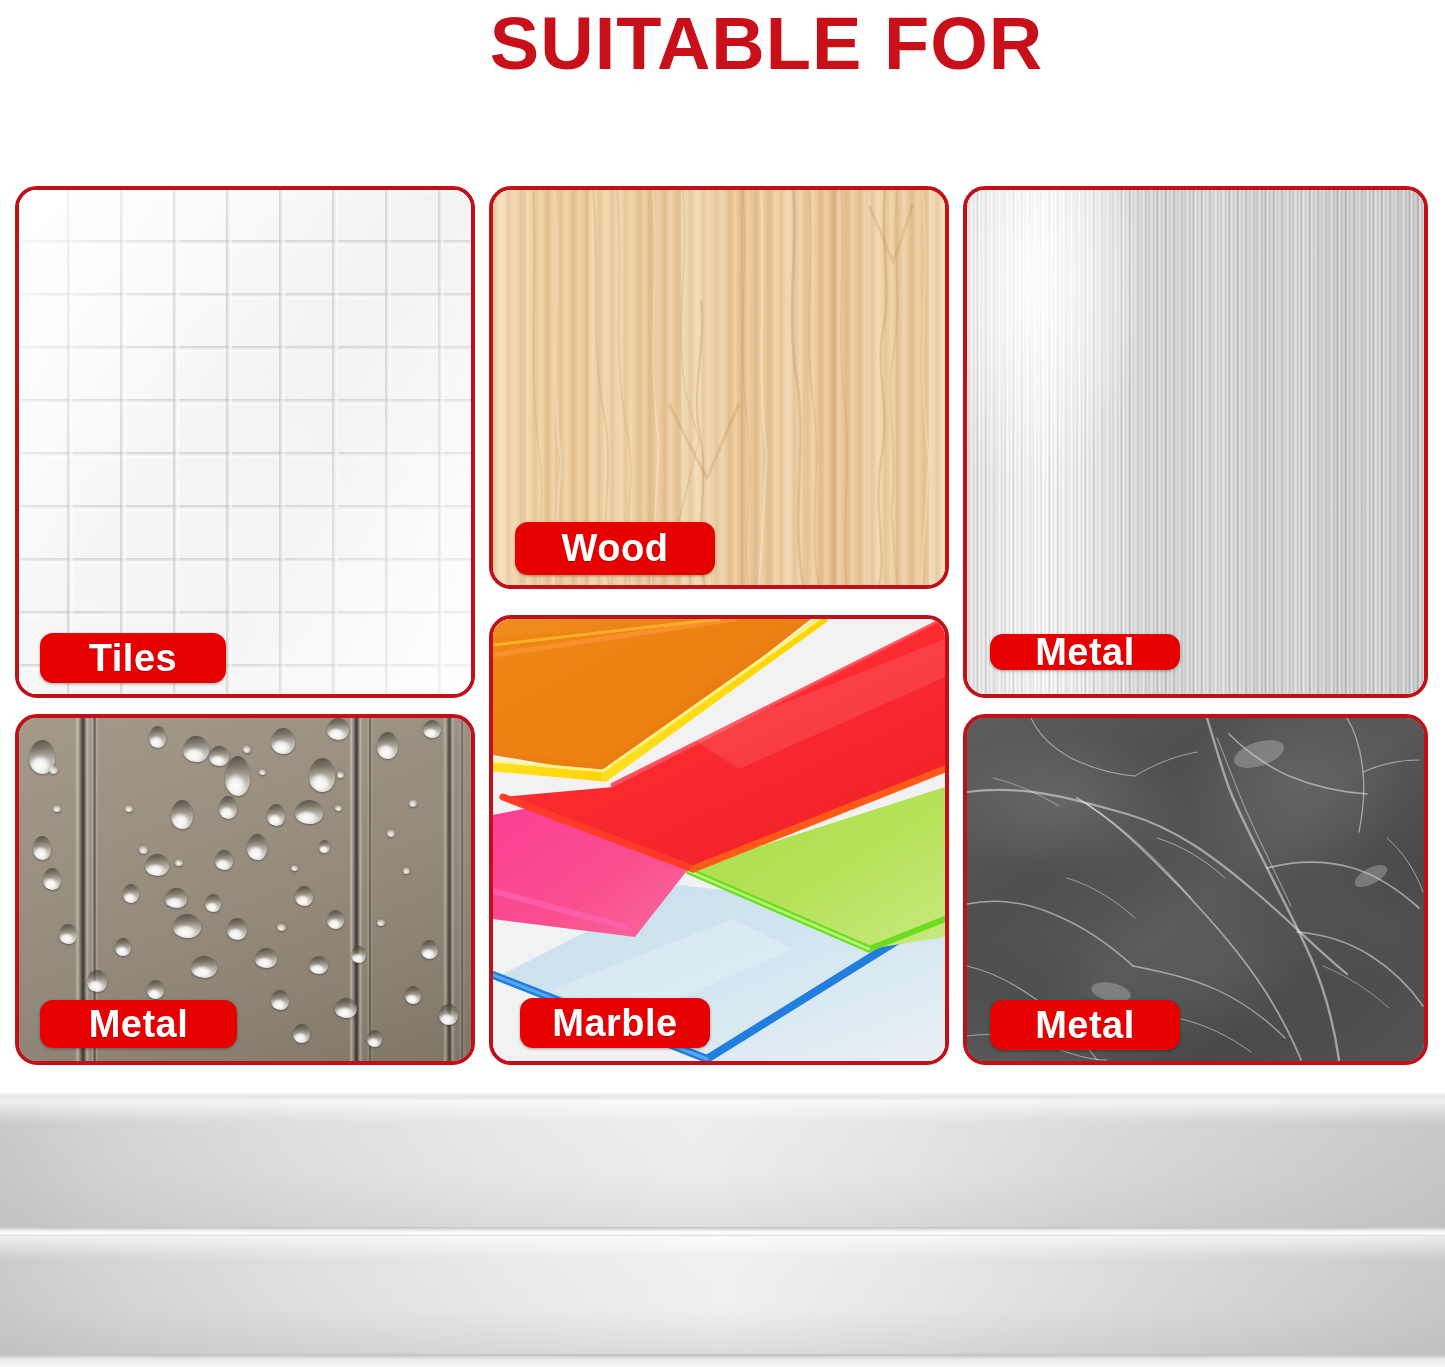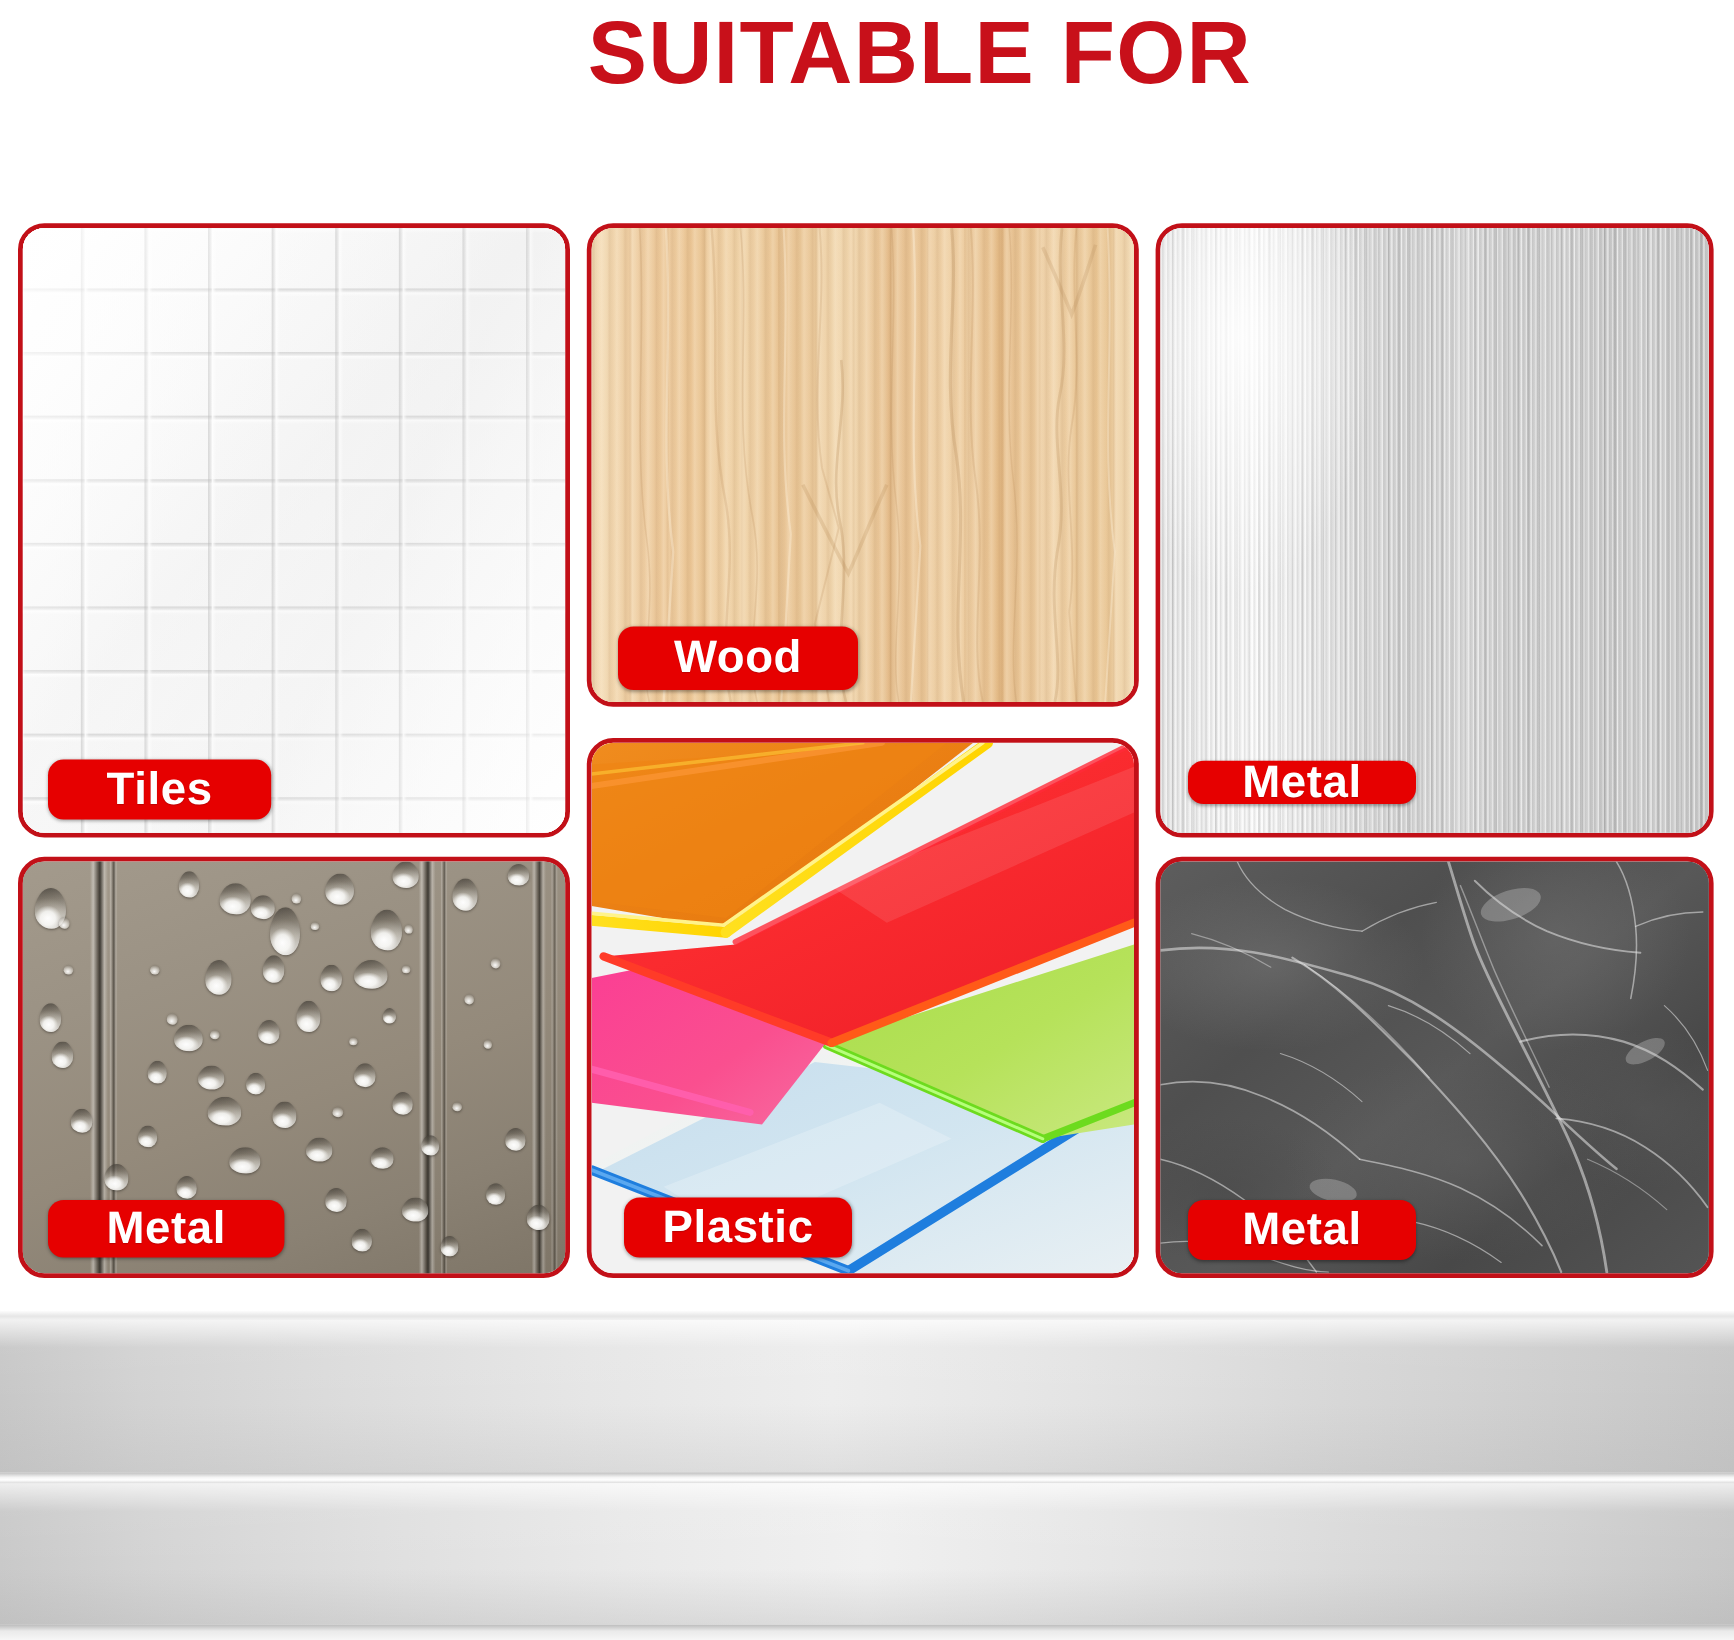--- a/index.html
+++ b/index.html
@@ -494,21 +494,21 @@
     <polyline points="110,152 326,0" fill="none" stroke="#fff38a" stroke-width="3" stroke-linecap="round"></polyline>
 
     <polyline points="0,36 242,0" fill="none" stroke="#ff9a3c" stroke-width="5" stroke-linecap="round" opacity="0.6"></polyline>
     <polyline points="0,26 226,0" fill="none" stroke="#ffd23c" stroke-width="3" stroke-linecap="round" opacity="0.55"></polyline>
 
     <polygon points="200,120 452,20 452,58 246,150" fill="#ffffff" opacity="0.10"></polygon>
 
     <polygon points="60,370 240,300 300,330 120,408" fill="#ffffff" opacity="0.22"></polygon>
   </svg>
 </div>
-<div class="badge" id="badge-plastic">Plastic</div>
+<div class="badge" id="badge-plastic">Marble</div>
 
 <div class="panel" id="panel-marble">
   <div class="surface marble-surface"></div>
   <svg class="sheet" width="457" height="343" viewBox="0 0 457 343" style="left:0;top:0;">
     <g fill="none" stroke="#e8e8e8" stroke-opacity="0.55" stroke-linecap="round">
       <path d="M0 74 C 60 66, 110 82, 160 96 C 208 110, 246 138, 286 172 C 320 200, 348 230, 380 256" stroke-width="2.2"></path>
       <path d="M110 80 C 150 104, 178 134, 212 168 C 246 204, 276 238, 300 276 C 316 302, 326 322, 334 342" stroke-width="1.8"></path>
       <path d="M240 0 C 248 26, 254 48, 262 70 C 272 96, 286 122, 300 150 C 314 178, 330 208, 344 240 C 356 268, 366 300, 372 342" stroke-width="2.4"></path>
       <path d="M262 16 C 280 34, 300 48, 322 58 C 346 68, 372 74, 400 76" stroke-width="1.6"></path>
       <path d="M300 150 C 330 142, 358 142, 386 150 C 412 158, 432 172, 452 190" stroke-width="1.8"></path>

